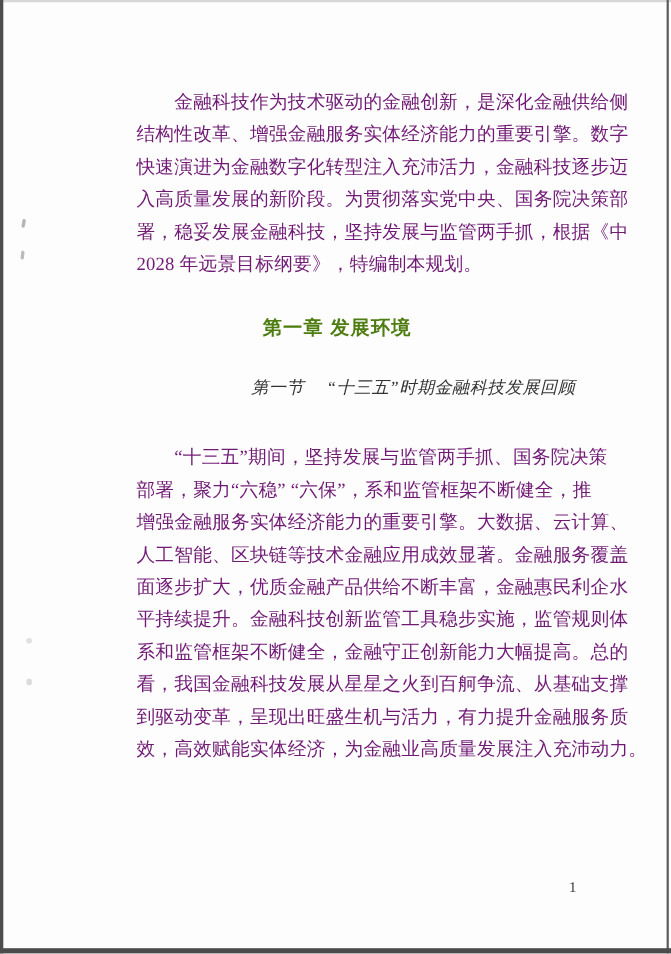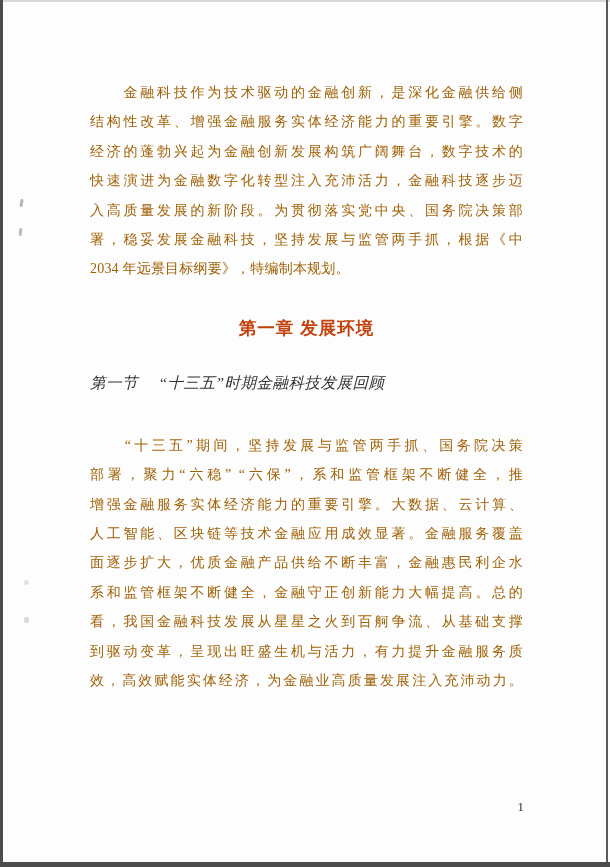--- a/index.html
+++ b/index.html
@@ -49,50 +49,51 @@
   .a4 { left: 24px; top: 617px; width: 5px; height: 6px; opacity: .3; }
 
   .content {
     position: absolute;
     left: 90px;
     top: 0;
     width: 433px;
     padding-top: 78px;
   }
   .para .line {
-    font-size: 14px;
+    font-size: 17px;
     line-height: 29.4px;
     letter-spacing: 0.2px;
     white-space: nowrap;
     text-align: justify;
     text-align-last: justify;
     text-justify: inter-character;
-    color: #a16207;
+    color: #701a75;
+    margin-left: 34px;
   }
   .para .line.short-last {
     text-align-last: left;
   }
   .chapter {
     margin: 30px 0 0 0;
     font-family: "Liberation Sans", "DejaVu Sans", sans-serif;
     font-weight: 700;
     font-size: 17.5px;
     line-height: 28px;
     text-align: center;
-    color: #c2410c;
+    color: #4d7c0f;
     letter-spacing: 1px;
   }
   .section {
     margin: 27px 0 0 0;
     font-family: "Liberation Serif", "DejaVu Serif", serif;
     font-style: italic;
     font-weight: 500;
     font-size: 15.5px;
     line-height: 28px;
-    text-align: left;
+    text-align: right;
     color: #333333;
     letter-spacing: 0.5px;
   }
   .para-2 {
     margin-top: 34px;
   }
   .pagenum {
     position: absolute;
     top: 799px;
     right: 86px;
@@ -114,37 +115,37 @@
   <span class="artifact a1"></span>
   <span class="artifact a2"></span>
   <span class="artifact a3"></span>
   <span class="artifact a4"></span>
 
   <div class="content">
 
     <div class="para para-1">
       <div class="line">　　金融科技作为技术驱动的金融创新，是深化金融供给侧</div>
       <div class="line">结构性改革、增强金融服务实体经济能力的重要引擎。数字</div>
-      <div class="line">经济的蓬勃兴起为金融创新发展构筑广阔舞台，数字技术的</div>
       <div class="line">快速演进为金融数字化转型注入充沛活力，金融科技逐步迈</div>
       <div class="line">入高质量发展的新阶段。为贯彻落实党中央、国务院决策部</div>
       <div class="line">署，稳妥发展金融科技，坚持发展与监管两手抓，根据《中</div>
-      <div class="line short-last">2034 年远景目标纲要》，特编制本规划。</div>
+      <div class="line short-last">2028 年远景目标纲要》，特编制本规划。</div>
     </div>
 
     <h1 class="chapter">第一章 发展环境</h1>
 
     <h2 class="section">第一节　 “十三五”时期金融科技发展回顾</h2>
 
     <div class="para para-2">
       <div class="line">　　“十三五”期间，坚持发展与监管两手抓、国务院决策</div>
       <div class="line">部署，聚力“六稳” “六保”，系和监管框架不断健全，推</div>
       <div class="line">增强金融服务实体经济能力的重要引擎。大数据、云计算、</div>
       <div class="line">人工智能、区块链等技术金融应用成效显著。金融服务覆盖</div>
       <div class="line">面逐步扩大，优质金融产品供给不断丰富，金融惠民利企水</div>
+      <div class="line">平持续提升。金融科技创新监管工具稳步实施，监管规则体</div>
       <div class="line">系和监管框架不断健全，金融守正创新能力大幅提高。总的</div>
       <div class="line">看，我国金融科技发展从星星之火到百舸争流、从基础支撑</div>
       <div class="line">到驱动变革，呈现出旺盛生机与活力，有力提升金融服务质</div>
       <div class="line">效，高效赋能实体经济，为金融业高质量发展注入充沛动力。</div>
     </div>
 
   </div>
 
   <div class="pagenum">1</div>
 

